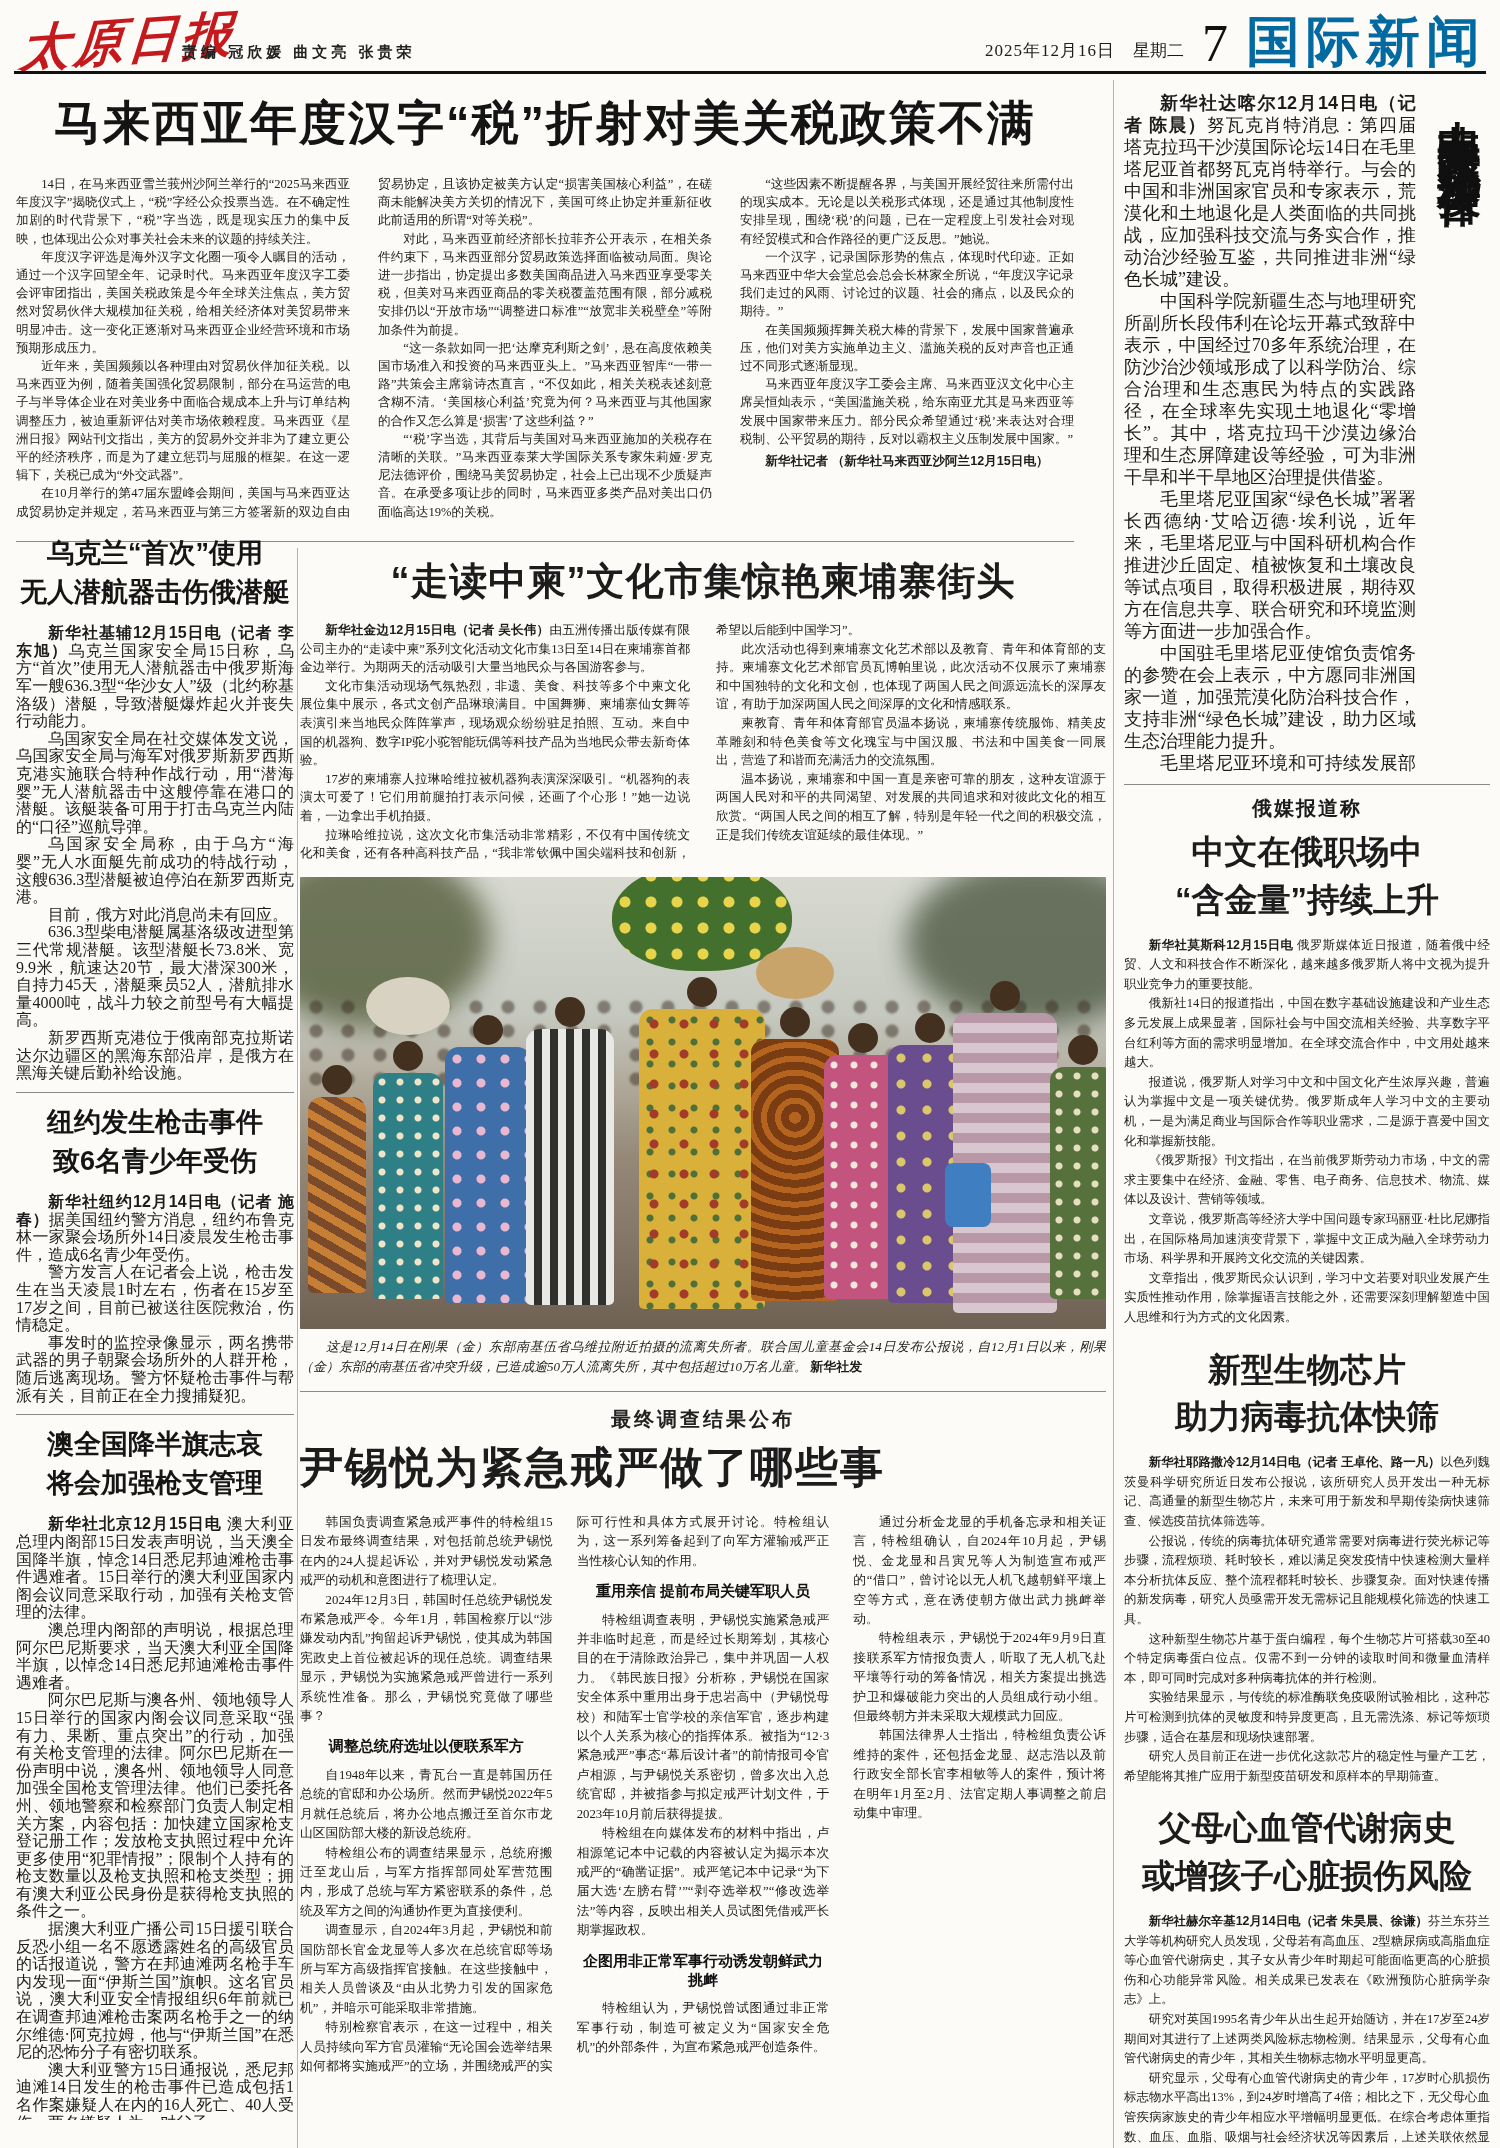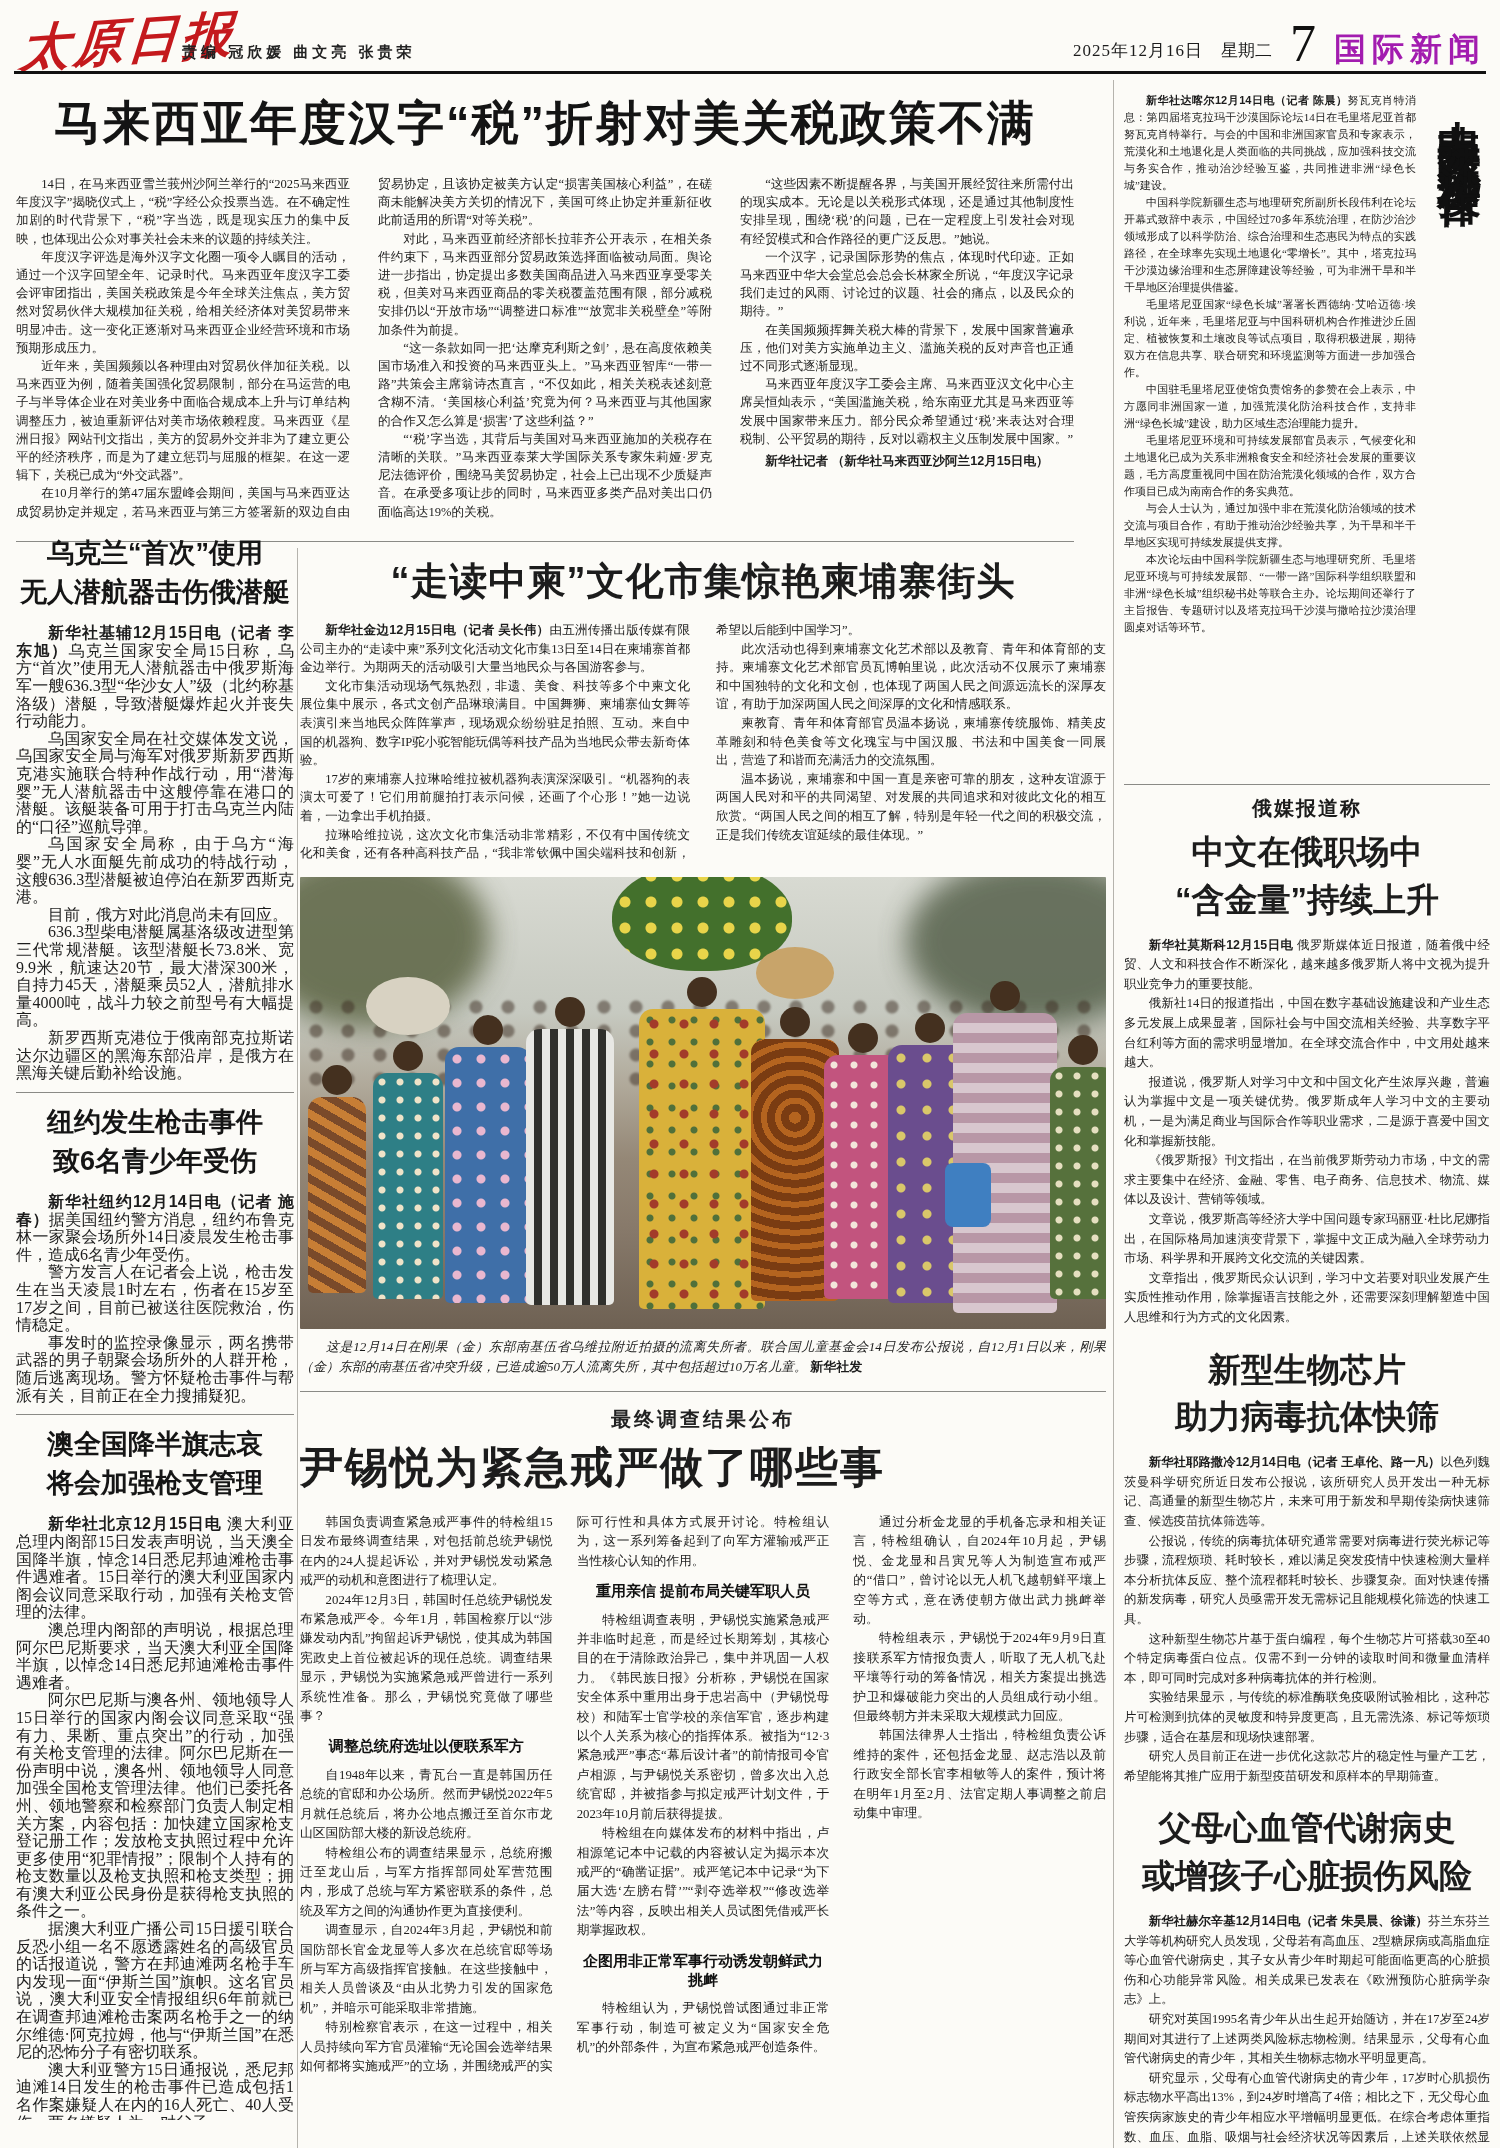--- a/index.html
+++ b/index.html
@@ -8,22 +8,22 @@
   
   #masthead{position:absolute;left:14px;top:6px;width:1472px;height:62px;}
   .logo{position:absolute;left:6px;top:2px;font-size:50px;font-weight:bold;font-style:italic;
         color:#c4191d;transform:rotate(-4deg) skewX(-8deg);letter-spacing:4px;white-space:nowrap;}
   .editors{position:absolute;left:168px;bottom:6px;font-size:15px;letter-spacing:4px;color:#222;
            font-family:Liberation Sans, sans-serif;font-weight:bold;}
   .m-right{position:absolute;right:0;bottom:0;display:flex;align-items:flex-end;gap:18px;margin-top:12px;}
   .m-date{font-size:17px;letter-spacing:1px;padding-bottom:6px;font-family:"Liberation Serif",serif;}
   .m-weekday{font-size:17px;padding-bottom:6px;}
   .m-pageno{font-size:52px;line-height:0.9;font-family:"Liberation Serif",serif;color:#111;}
-  .m-section{font-size:32px;font-weight:900;letter-spacing:6px;line-height:1;
-             font-family:Liberation Mono, monospace;color:#a21caf;}
+  .m-section{font-size:54px;font-weight:900;letter-spacing:6px;line-height:1;
+             font-family:Liberation Sans, sans-serif;color:#0369a1;}
   #mast-rule{position:absolute;left:14px;top:71px;width:1472px;height:3px;background:#111;}
   
   .para{margin:0;text-align:justify;text-indent:2em;}
   .para b{font-family:"Liberation Sans",sans-serif;font-weight:bold;}
   .hrule{border:none;border-top:1px solid #8a8a86;margin:10px 0;}
   .vrule{position:absolute;width:1px;background:#b5b3ad;}
   
   #lead{position:absolute;left:16px;top:84px;width:1058px;height:452px;overflow:hidden;}
   #lead h1{margin:8px 0 20px 0;text-align:center;font-size:47px;font-weight:900;letter-spacing:2px;
            font-family:"Liberation Sans",sans-serif;color:#141414;}
@@ -49,21 +49,21 @@
                 font-family:"Liberation Sans",sans-serif;font-weight:bold;color:#222;}
   #yoon h1{margin:6px 0 16px 0;text-align:left;font-size:43px;font-weight:900;letter-spacing:2px;
            font-family:"Liberation Sans",sans-serif;}
   #yoon .body{height:566px;column-count:3;column-gap:24px;column-fill:auto;
               font-size:12.8px;line-height:19.4px;overflow:hidden;}
   .inner-subhead{margin:10px 0;text-align:center;text-indent:0;font-weight:900;font-size:15px;
                  font-family:"Liberation Sans",sans-serif;color:#111;}
   
   #col-right{position:absolute;left:1124px;top:80px;width:366px;height:2068px;overflow:hidden;}
   #desert{display:flex;gap:14px;height:694px;}
-  #desert .body{width:292px;font-size:11px;line-height:17px;overflow:hidden;padding-top:12px;}
+  #desert .body{width:292px;font-size:18px;line-height:22px;overflow:hidden;padding-top:12px;}
   #desert .vhead{writing-mode:vertical-rl;text-orientation:upright;font-size:43px;font-weight:900;
                  font-family:"Liberation Sans",sans-serif;letter-spacing:5px;margin:6px auto 0 auto;
                  color:#101010;}
   .kicker2{margin:10px 0 0 0;text-align:center;font-size:20px;letter-spacing:2px;font-weight:bold;
            font-family:"Liberation Sans",sans-serif;}
   .md-head{margin:6px 0 12px 0;text-align:center;font-family:"Liberation Sans",sans-serif;
            font-weight:900;font-size:33px;line-height:1.45;}
   .md-head span{display:block;}
   .rt-body{font-size:12.4px;line-height:19.6px;overflow:hidden;}
   

